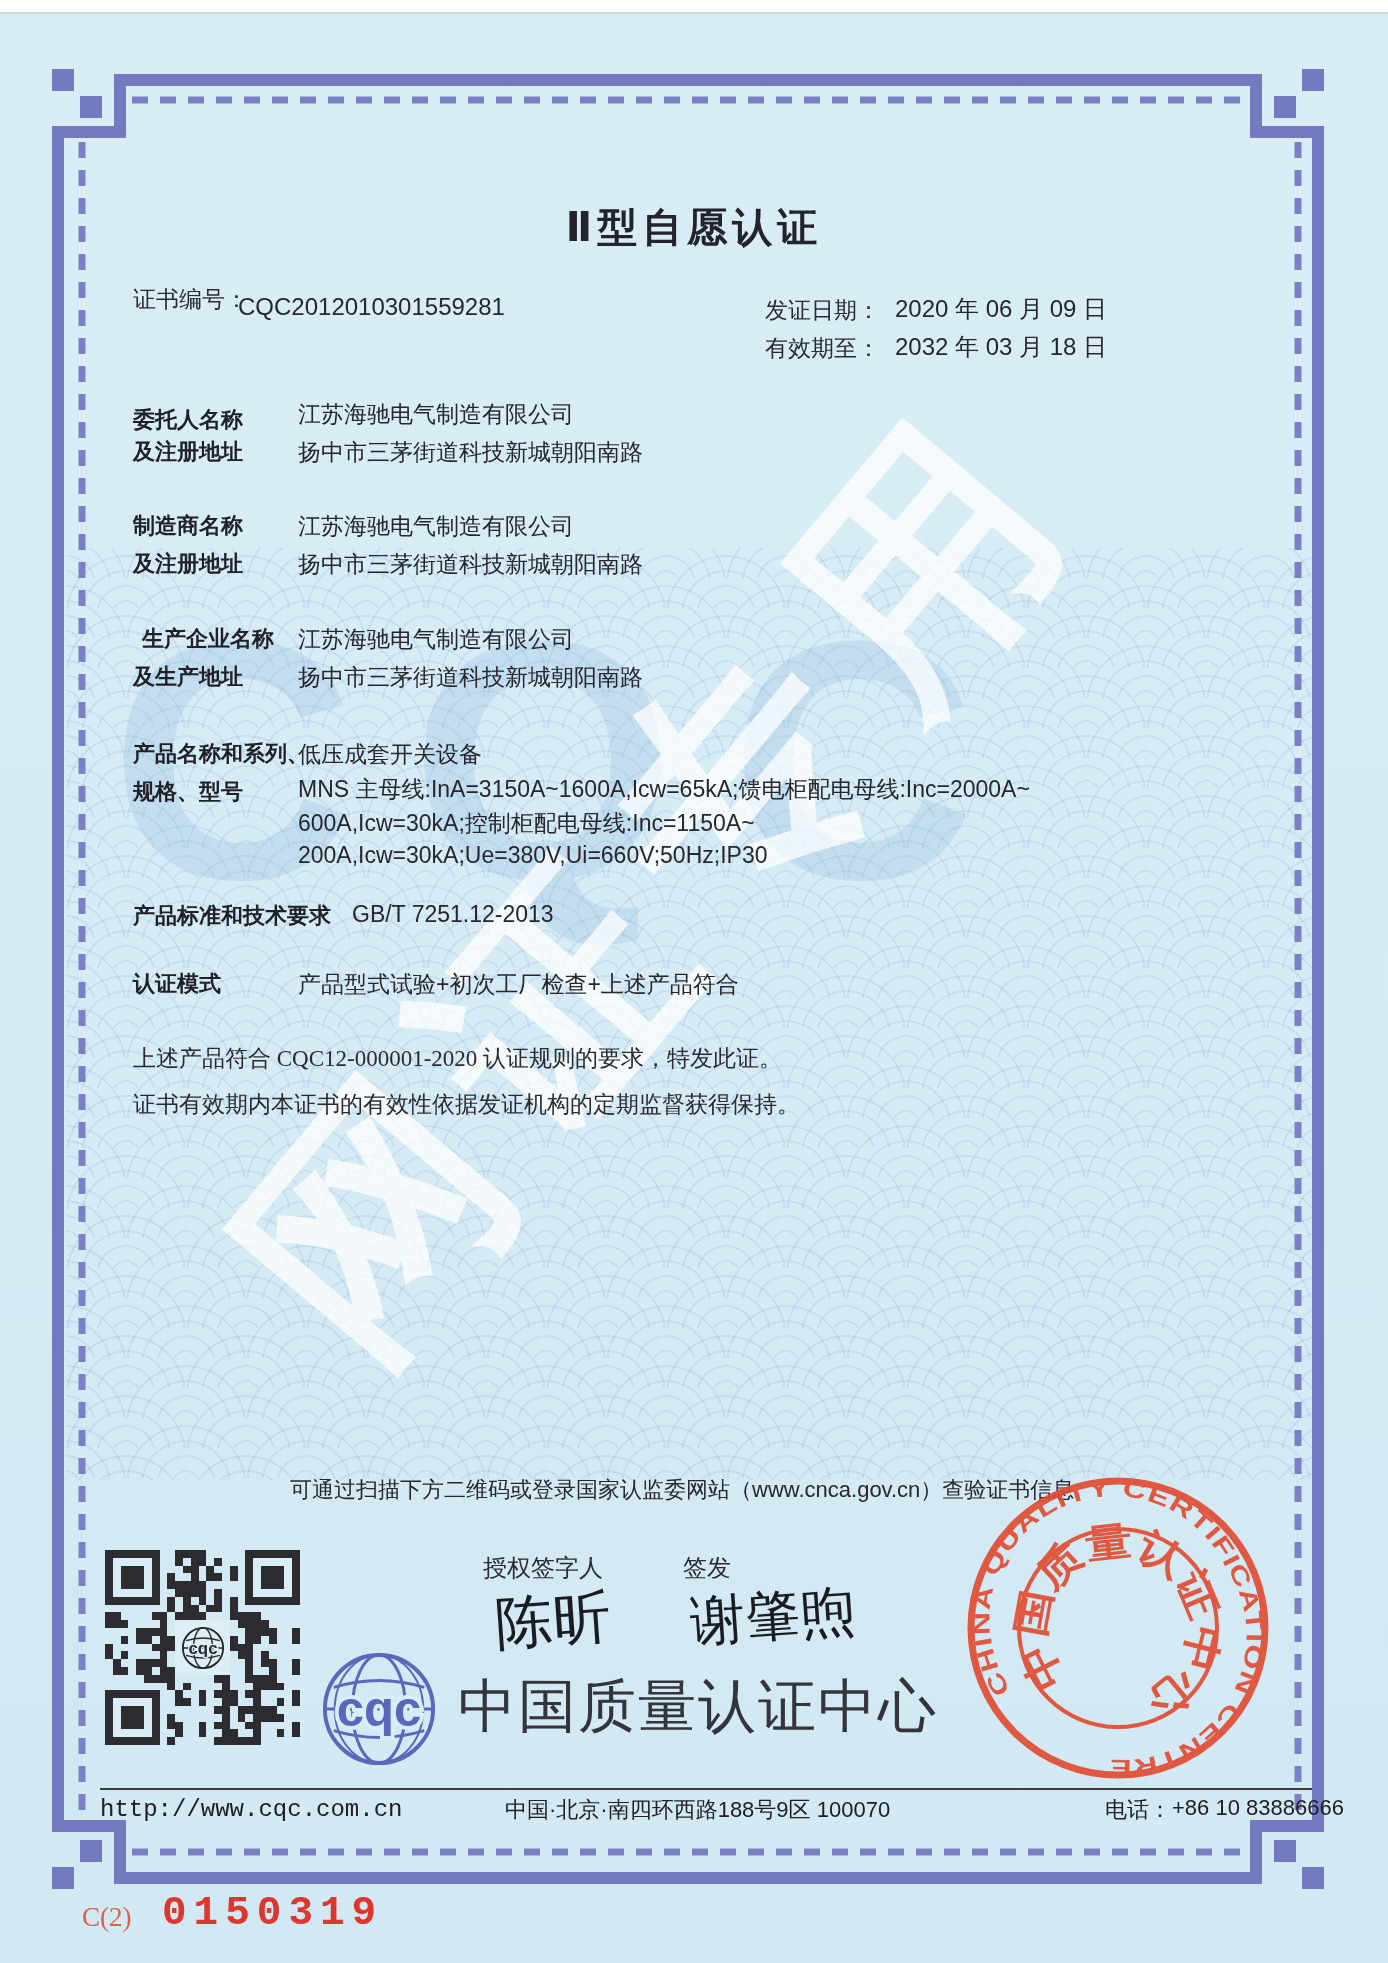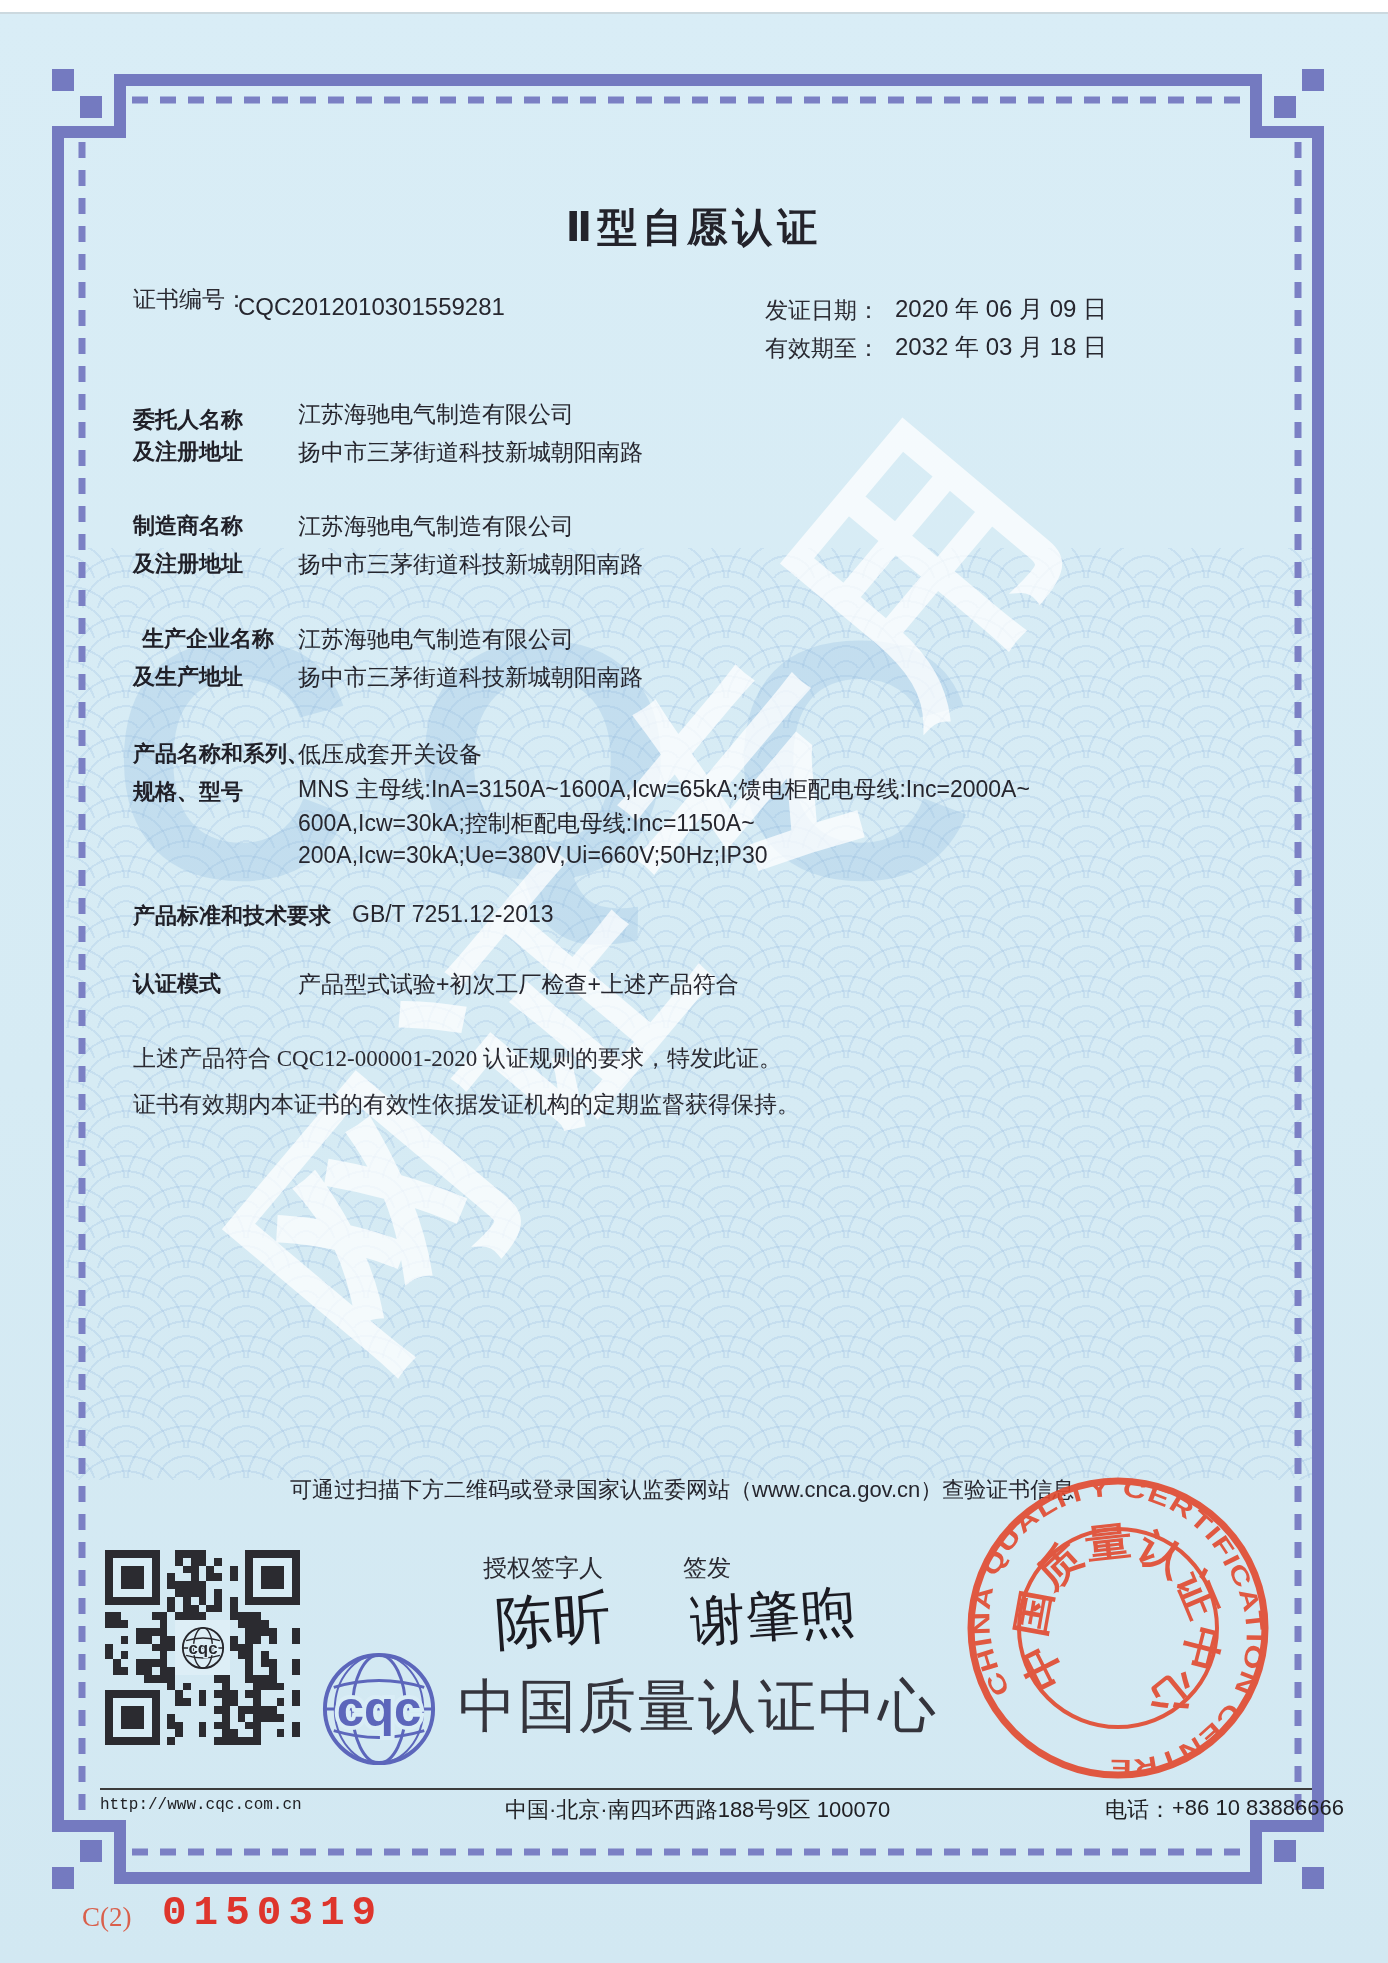--- a/index.html
+++ b/index.html
@@ -347,21 +347,21 @@
     <svg class="abs" style="left:320px;top:1650px;" width="118" height="118" viewBox="0 0 120 120">
       <circle cx="60" cy="60" r="55" fill="none" stroke="#5c66bb" stroke-width="4"></circle>
       <ellipse cx="60" cy="60" rx="27" ry="55" fill="none" stroke="#5c66bb" stroke-width="3"></ellipse>
       <ellipse cx="60" cy="60" rx="45" ry="55" fill="none" stroke="#5c66bb" stroke-width="2"></ellipse>
       <path d="M14,38 Q60,24 106,38 M5,60 H115 M14,82 Q60,96 106,82" fill="none" stroke="#5c66bb" stroke-width="3"></path>
       <text x="60" y="77" font-size="50" font-weight="bold" text-anchor="middle" fill="#5c66bb" stroke="#d9edf6" stroke-width="8" paint-order="stroke">cqc</text>
     </svg>
     <span class="abs org-name" style="left:458px;top:1668px;">中国质量认证中心</span>
 
     <div class="footer-rule"></div>
-    <span class="abs mono footer-txt" style="left:100px;top:1796px;font-size:16px;text-align:right;">http://www.cqc.com.cn</span>
+    <span class="abs mono footer-txt" style="left:100px;top:1796px;font-size:24px;text-align:right;">http://www.cqc.com.cn</span>
     <span class="abs footer-txt" style="left:505px;top:1795px;">中国·北京·南四环西路188号9区   100070</span>
     <span class="abs footer-txt" style="left:1105px;top:1795px;">电话：</span>
     <span class="abs footer-txt" style="left:1172px;top:1795px;">+86 10 83886666</span>
 
     <span class="abs serial-code" style="left:82px;top:1902px;">C(2)</span>
     <span class="abs serial-num" style="left:162px;top:1890px;">0150319</span>
   </div>
 
   <svg class="stamp" width="340" height="340" viewBox="0 0 340 340">
     <circle cx="170" cy="170" r="147" fill="none" stroke="#e2492e" stroke-width="7"></circle>

